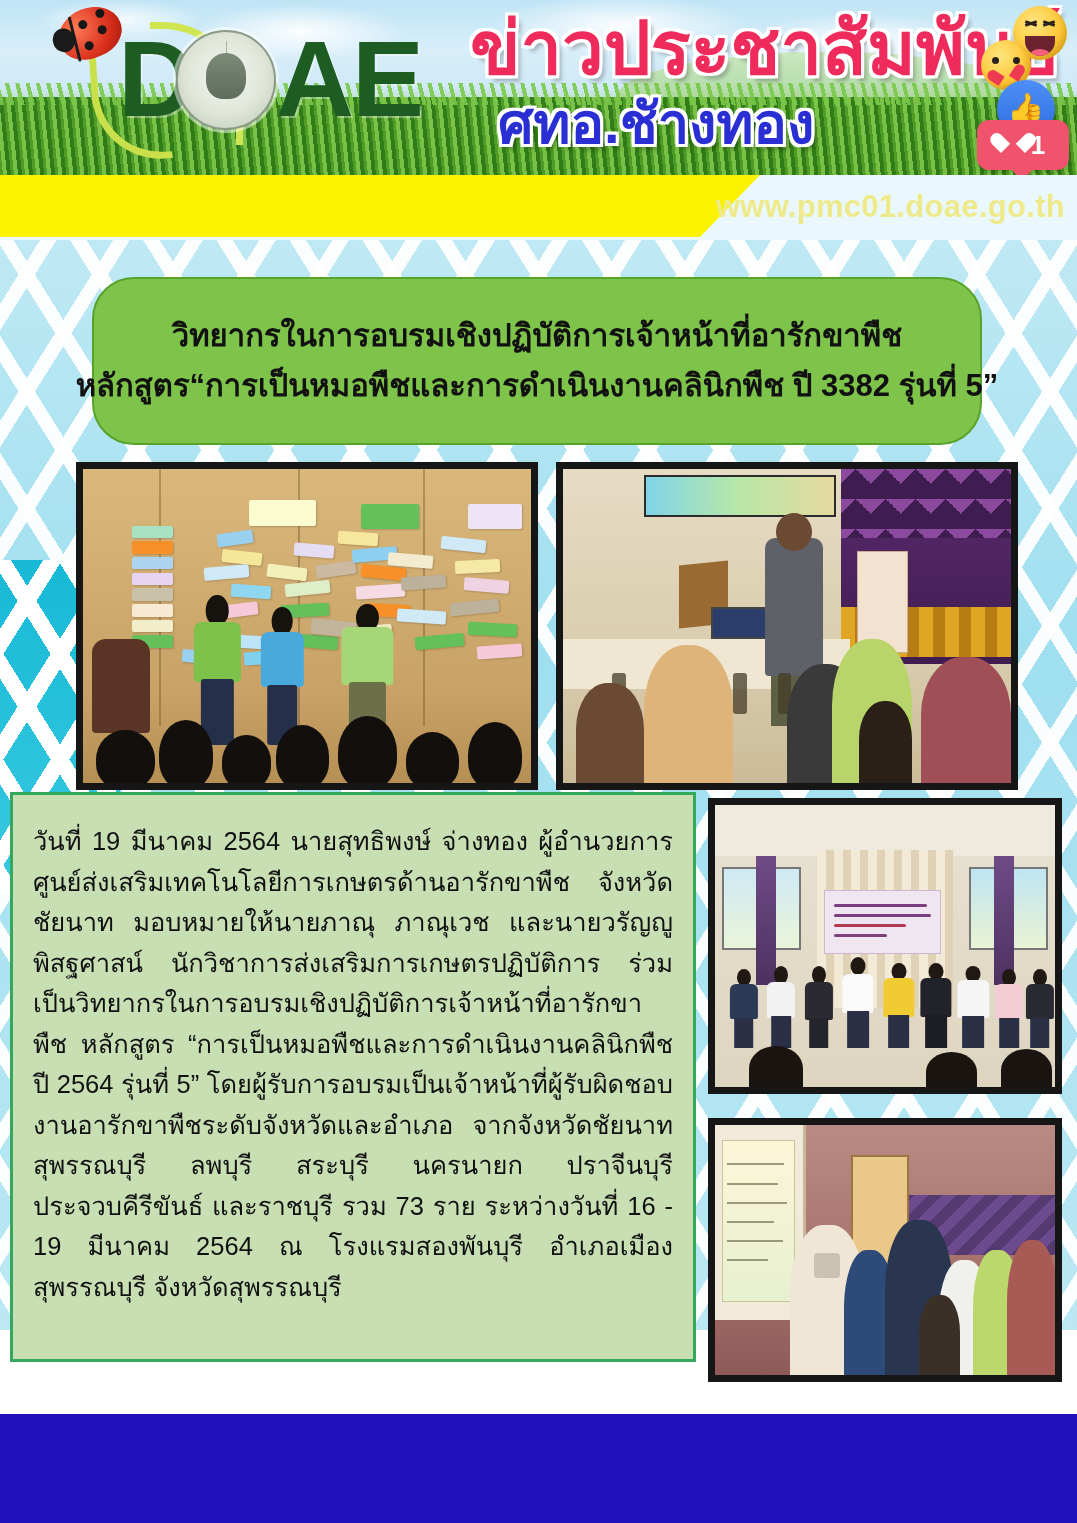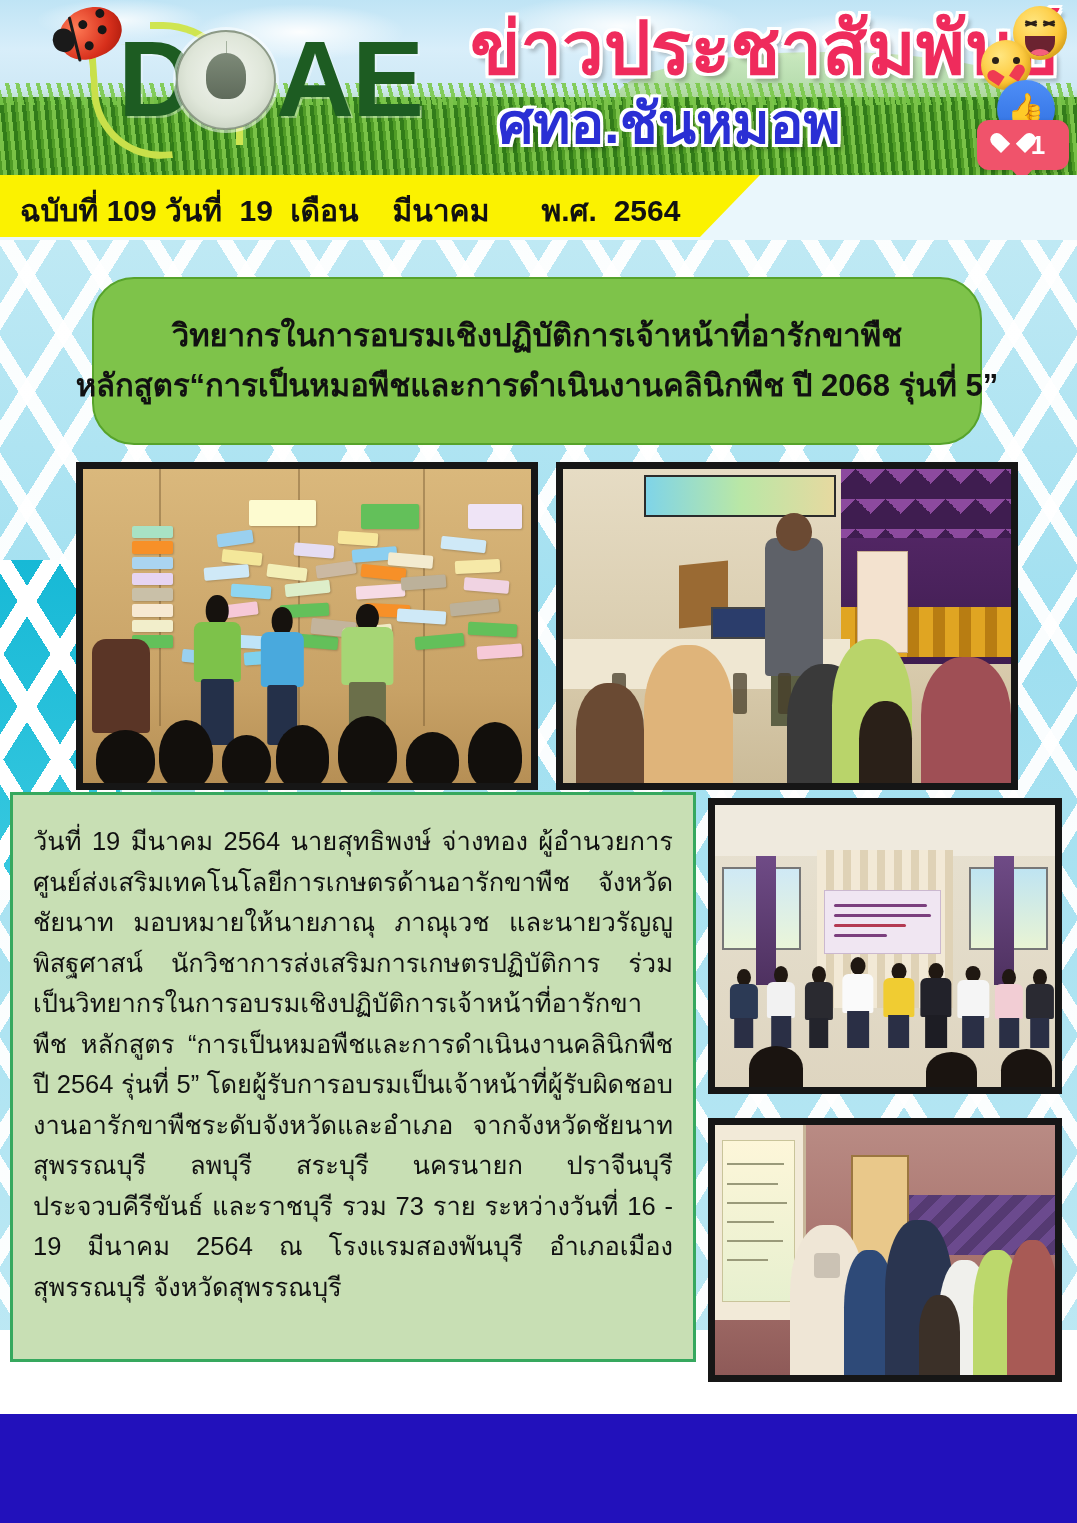--- a/index.html
+++ b/index.html
@@ -309,21 +309,21 @@
     <div class="lb-dot" style="left:22px;top:32px;"></div>
     <div class="lb-dot" style="left:44px;top:6px;"></div>
   </div>
 
   <div class="logo-wrap">
     <span class="logo-text">DOAE</span>
   </div>
   <div class="seal"></div>
 
   <div class="hl-main">ข่าวประชาสัมพันธ์</div>
-  <div class="hl-sub">ศทอ.ชันหมอพ</div>
+  <div class="hl-sub">ศทอ.ชัางทอง</div>
 
   <div class="reactions">
     <div class="emoji haha">
       <div class="eye" style="left:12px;top:16px;width:12px;height:3px;transform:rotate(18deg);"></div>
       <div class="eye" style="left:12px;top:16px;width:12px;height:3px;transform:rotate(-18deg);"></div>
       <div class="eye" style="right:12px;top:16px;width:12px;height:3px;transform:rotate(18deg);"></div>
       <div class="eye" style="right:12px;top:16px;width:12px;height:3px;transform:rotate(-18deg);"></div>
       <div class="mouth-open"></div>
     </div>
     <div class="emoji care">
@@ -337,30 +337,26 @@
     <div class="heart-badge">
       <div class="hb-heart"></div>
       <span class="hb-count">1</span>
     </div>
   </div>
 </div>
 
 <div class="issue-bar">
   <div class="issue-blue"></div>
   <div class="issue-yellow"></div>
-  <div class="issue-text">
-    <span>ฉบับที่ 109 วันที่</span>
-    <span class="date-pill">19</span>
-    <span>เดือน</span><span class="gap-a"></span><span>มีนาคม</span><span class="gap-b"></span><span>พ.ศ.</span>&nbsp;&nbsp;<span>2564</span>
-  </div>
+  <div class="site-url">www.pmc01.doae.go.th</div>
 </div>
 
 <div class="title-card">
   <div class="title-line">วิทยากรในการอบรมเชิงปฏิบัติการเจ้าหน้าที่อารักขาพืช</div>
-  <div class="title-line">หลักสูตร“การเป็นหมอพืชและการดำเนินงานคลินิกพืช ปี 2068 รุ่นที่ 5”</div>
+  <div class="title-line">หลักสูตร“การเป็นหมอพืชและการดำเนินงานคลินิกพืช ปี 3382 รุ่นที่ 5”</div>
 </div>
 
 <div class="photo ph1">
   <div class="p1-wall"></div>
   <div class="p1-seam" style="left:17%;"></div>
   <div class="p1-seam" style="left:48%;"></div>
   <div class="p1-seam" style="left:76%;"></div>
 
   <div class="p1-note" style="left:37%;top:10%;width:15%;height:8%;background:#fdfbd0;"></div>
   <div class="p1-note" style="left:62%;top:11%;width:13%;height:8%;background:#63c05a;"></div>

